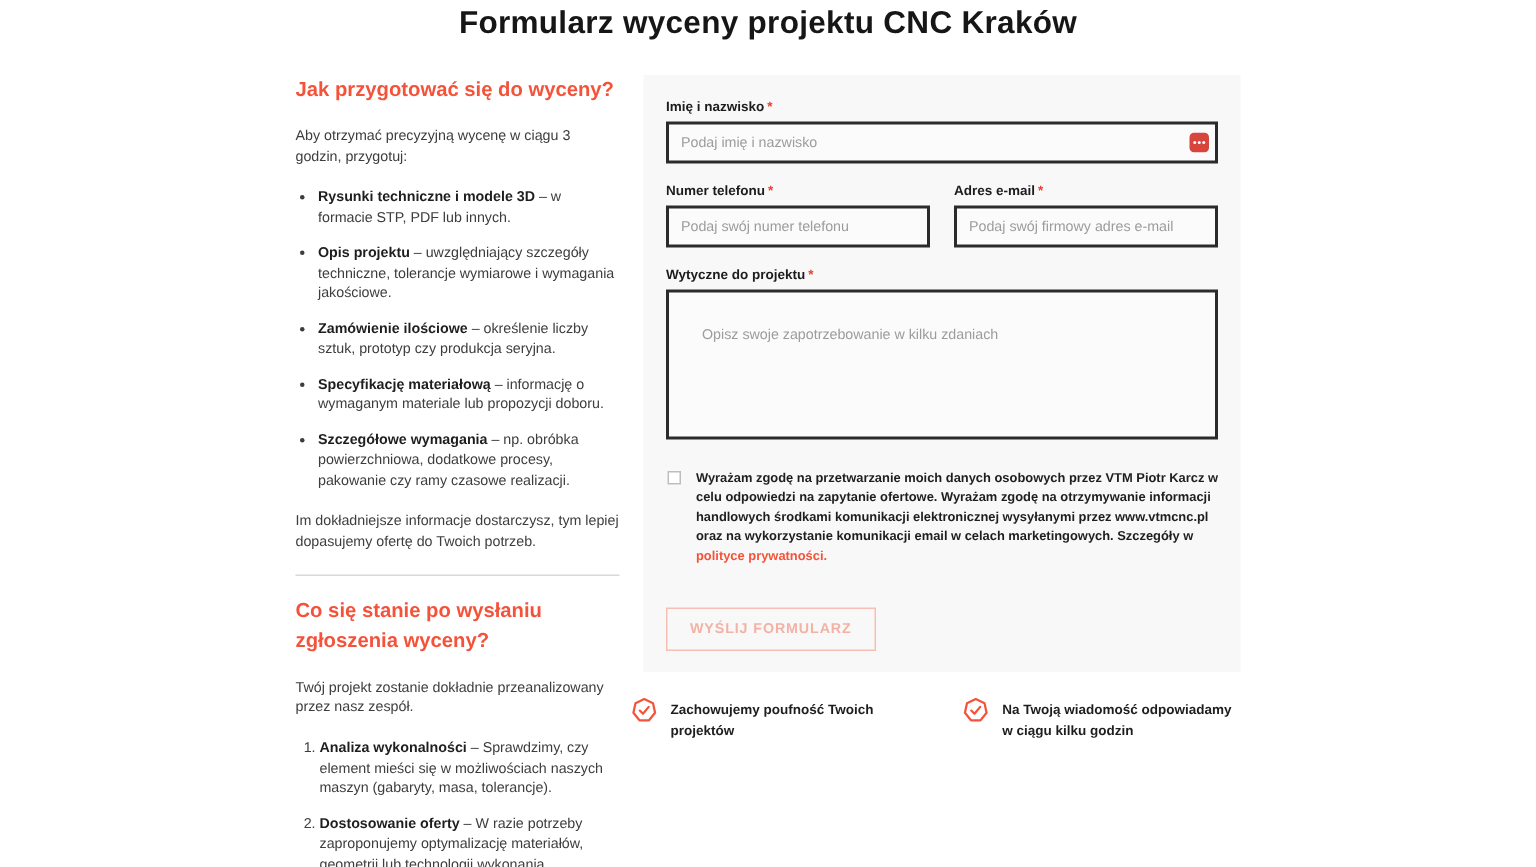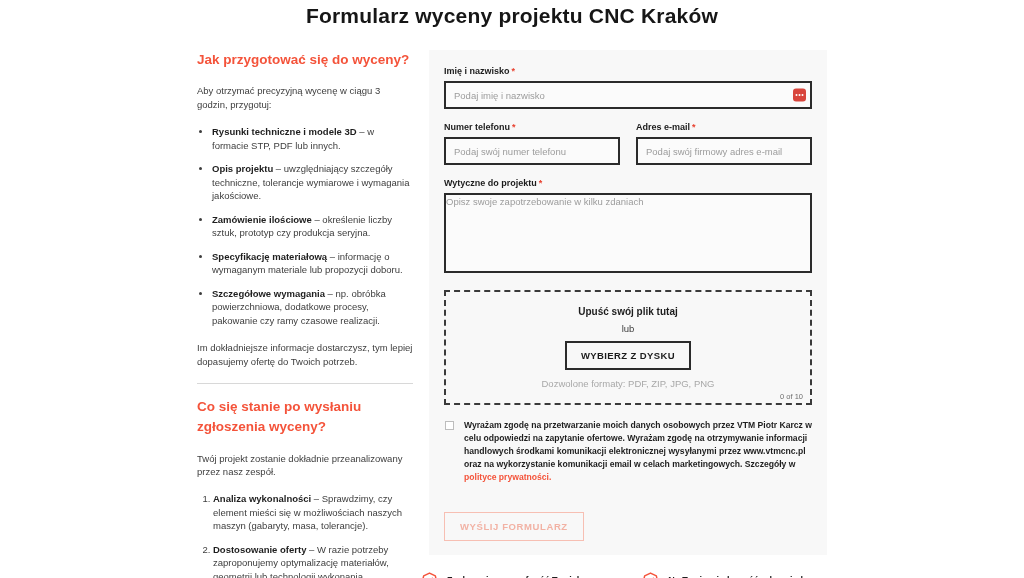--- a/index.html
+++ b/index.html
@@ -46,21 +46,21 @@
     font-size: 9px; font-weight: 700; color: #1c1c1c;
   }
   .req { color: #e8402e; margin-left: 2px; }
   .text-input, .text-area {
     width: 100%; background: #fbfbfb;
     border: 2px solid #2b2b2b; border-radius: 0;
     font-family: "Liberation Sans", sans-serif;
     font-size: 9.5px; color: #3d3d3d;
     padding: 0 8px; height: 28px; outline: none;
   }
-  .text-area { height: 80px; padding: 0; resize: none; line-height: 1.4; }
+  .text-area { height: 100px; padding: 22px; resize: none; line-height: 1.4; }
   ::placeholder { color: #9c9c9c; opacity: 1; }
   .input-wrap { position: relative; }
   .autofill-icon {
     position: absolute; right: 6px; top: 50%; transform: translateY(-50%);
     width: 13px; height: 13px; border-radius: 3px;
     background: #d8453c; display: flex; align-items: center; justify-content: center;
     cursor: pointer;
   }
   .two-col { display: flex; gap: 16px; }
   .two-col .field { flex: 1; }
@@ -168,27 +168,20 @@
           <label class="field-label"><span>Adres e-mail</span><span class="req">*</span></label>
           <input class="text-input" type="text" placeholder="Podaj swój firmowy adres e-mail" style="">
         </div>
       </div>
 
       <div class="field">
         <label class="field-label"><span>Wytyczne do projektu</span><span class="req">*</span></label>
         <textarea class="text-area" placeholder="Opisz swoje zapotrzebowanie w kilku zdaniach" style=""></textarea>
       </div>
 
-      <div class="upload-box">
-        <div class="upload-title">Upuść swój plik tutaj</div>
-        <div class="upload-or">lub</div>
-        <button class="upload-btn">WYBIERZ Z DYSKU</button>
-        <div class="upload-formats">Dozwolone formaty: PDF, ZIP, JPG, PNG</div>
-        <div class="upload-counter">0 of 10</div>
-      </div>
 
       <div class="consent-row">
         <div class="checkbox"></div>
         <div class="consent-text"><span>Wyrażam zgodę na przetwarzanie moich danych osobowych przez VTM Piotr Karcz w celu odpowiedzi na zapytanie ofertowe. Wyrażam zgodę na otrzymywanie informacji handlowych środkami komunikacji elektronicznej wysyłanymi przez www.vtmcnc.pl oraz na wykorzystanie komunikacji email w celach marketingowych. Szczegóły w </span><a class="consent-link">polityce prywatności.</a></div>
       </div>
 
       <button class="submit-btn">WYŚLIJ FORMULARZ</button>
     </div>
 
     <div class="footer-row">

